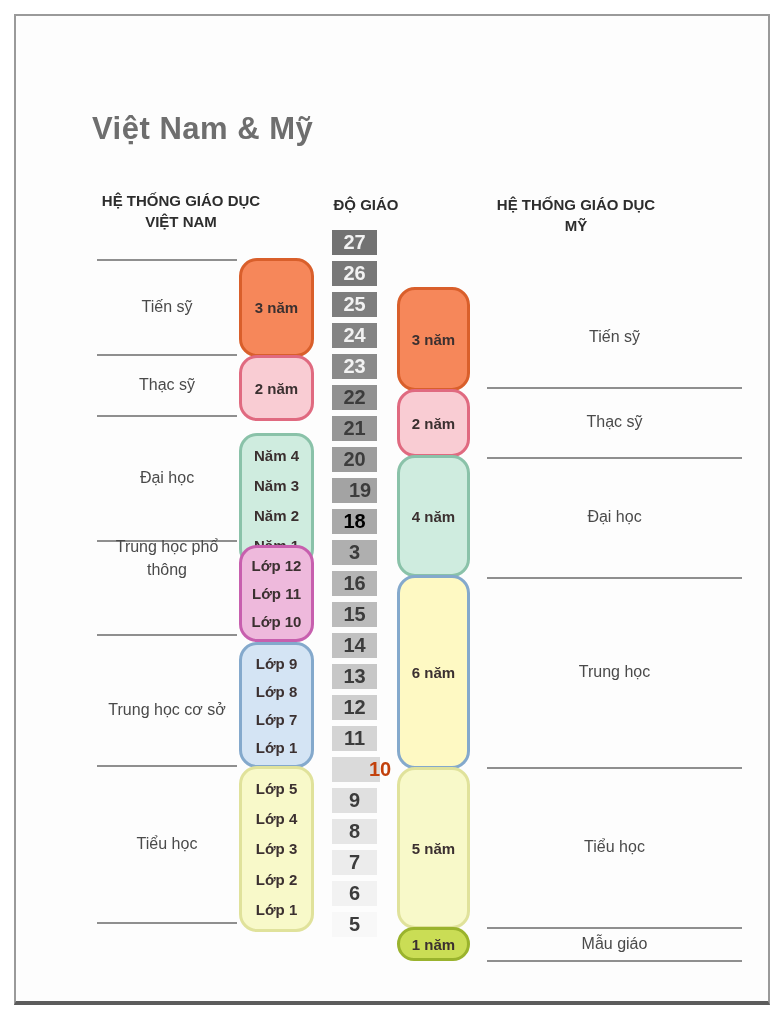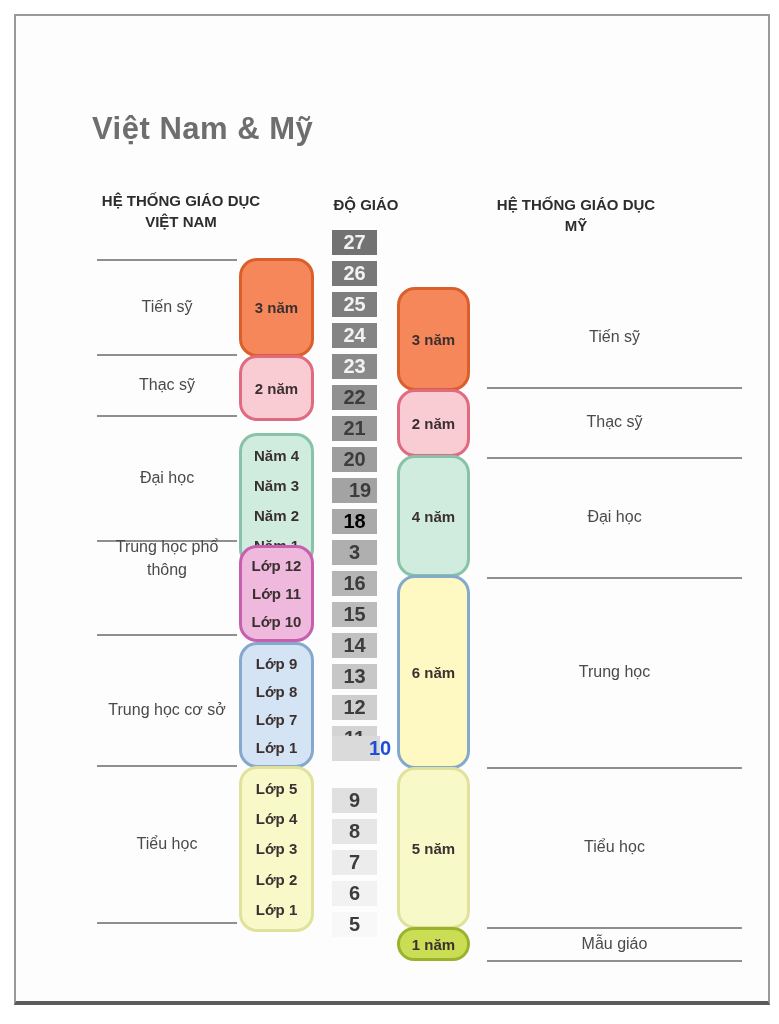--- a/index.html
+++ b/index.html
@@ -57,21 +57,21 @@
       <div class="age-cell" style="background: rgb(157, 157, 157); color: rgb(60, 60, 60); top: 431px;">20</div>
       <div class="age-cell" style="background: rgb(163, 163, 163); color: rgb(60, 60, 60); top: 462px; padding-left: 11px;">19</div>
       <div class="age-cell" style="background: rgb(169, 169, 169); color: #000000; top: 493px;">18</div>
       <div class="age-cell" style="background: rgb(175, 175, 175); color: rgb(60, 60, 60); top: 524px;">3</div>
       <div class="age-cell" style="background: rgb(181, 181, 181); color: rgb(60, 60, 60); top: 555px;">16</div>
       <div class="age-cell" style="background: rgb(187, 187, 187); color: rgb(60, 60, 60); top: 586px;">15</div>
       <div class="age-cell" style="background: rgb(193, 193, 193); color: rgb(60, 60, 60); top: 617px;">14</div>
       <div class="age-cell" style="background: rgb(199, 199, 199); color: rgb(60, 60, 60); top: 648px;">13</div>
       <div class="age-cell" style="background: rgb(206, 206, 206); color: rgb(60, 60, 60); top: 679px;">12</div>
       <div class="age-cell" style="background: rgb(212, 212, 212); color: rgb(60, 60, 60); top: 710px;">11</div>
-      <div class="age-cell" style="background: rgb(218, 218, 218); color: #1d4ed8; top: 720px; padding-left: 48px;">10</div>
+      <div class="age-cell" style="background: rgb(218, 218, 218); color: #c2410c; top: 741px; padding-left: 48px;">10</div>
       <div class="age-cell" style="background: rgb(224, 224, 224); color: rgb(60, 60, 60); top: 772px;">9</div>
       <div class="age-cell" style="background: rgb(230, 230, 230); color: rgb(60, 60, 60); top: 803px;">8</div>
       <div class="age-cell" style="background: rgb(236, 236, 236); color: rgb(60, 60, 60); top: 834px;">7</div>
       <div class="age-cell" style="background: rgb(242, 242, 242); color: rgb(60, 60, 60); top: 865px;">6</div>
       <div class="age-cell" style="background: rgb(248, 248, 248); color: rgb(60, 60, 60); top: 896px;">5</div>
     </div>
   <div id="vn-blocks">
       <div class="block" style="left: 223px; width: 75px; top: 242px; height: 99px; background: rgb(246, 135, 90); border-color: rgb(217, 95, 43);">
         <span class="row">3 năm</span>
       </div>

